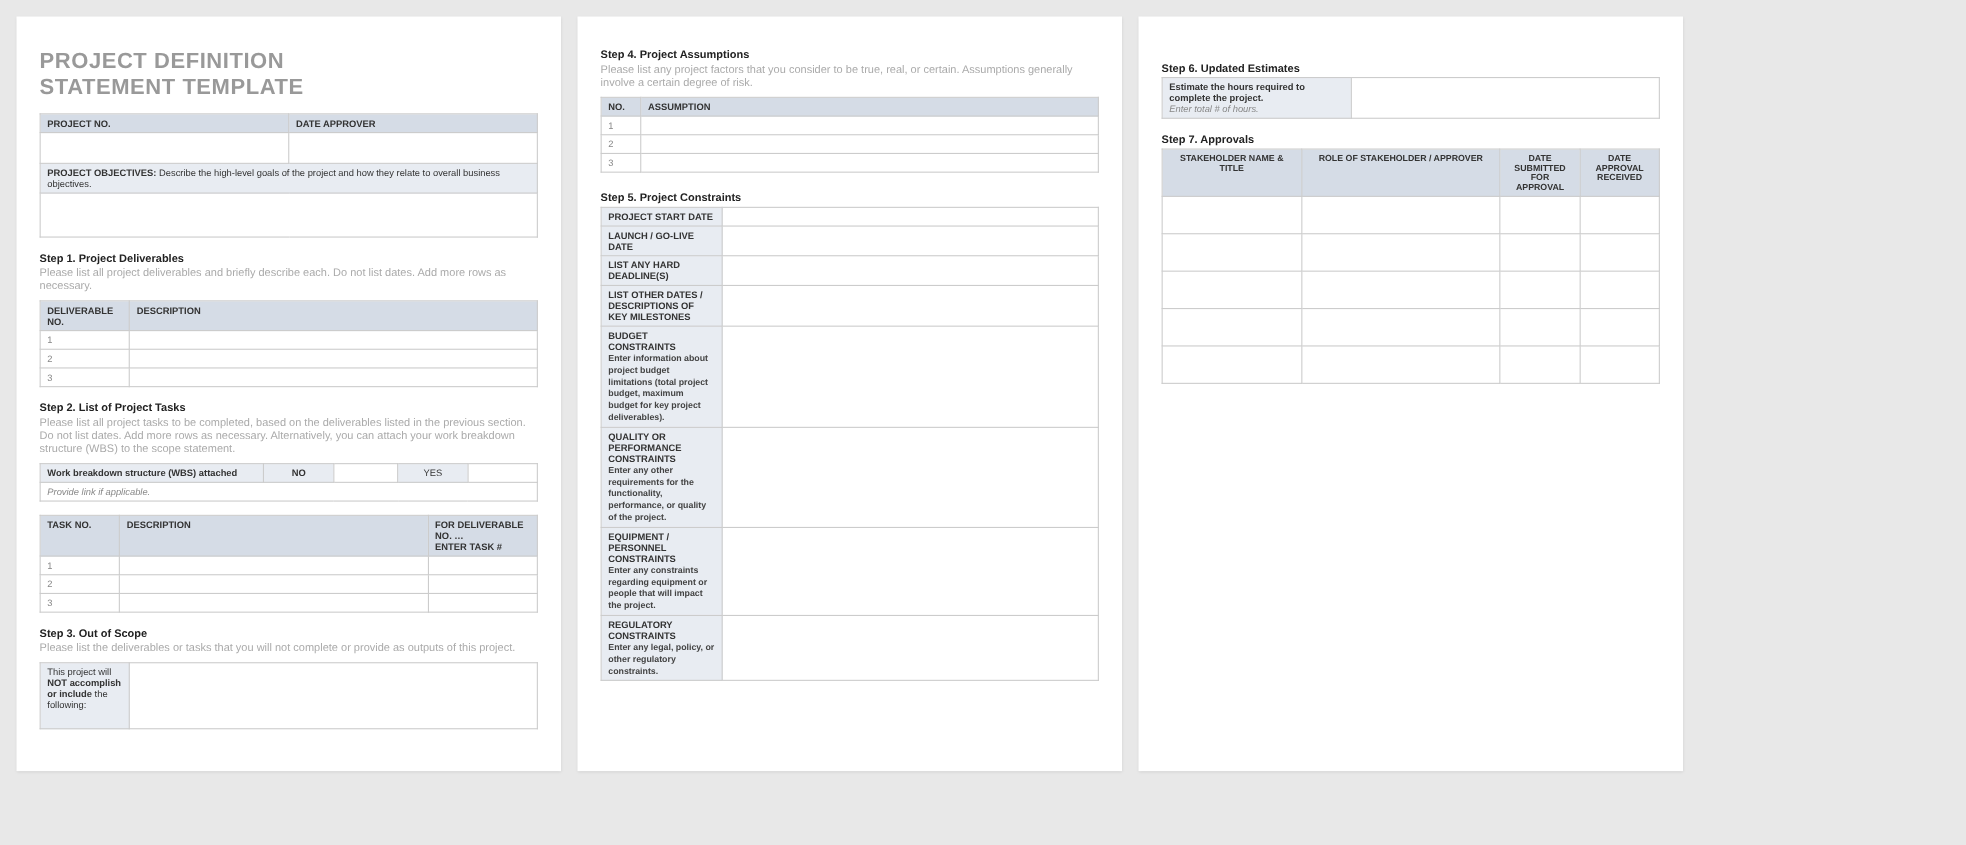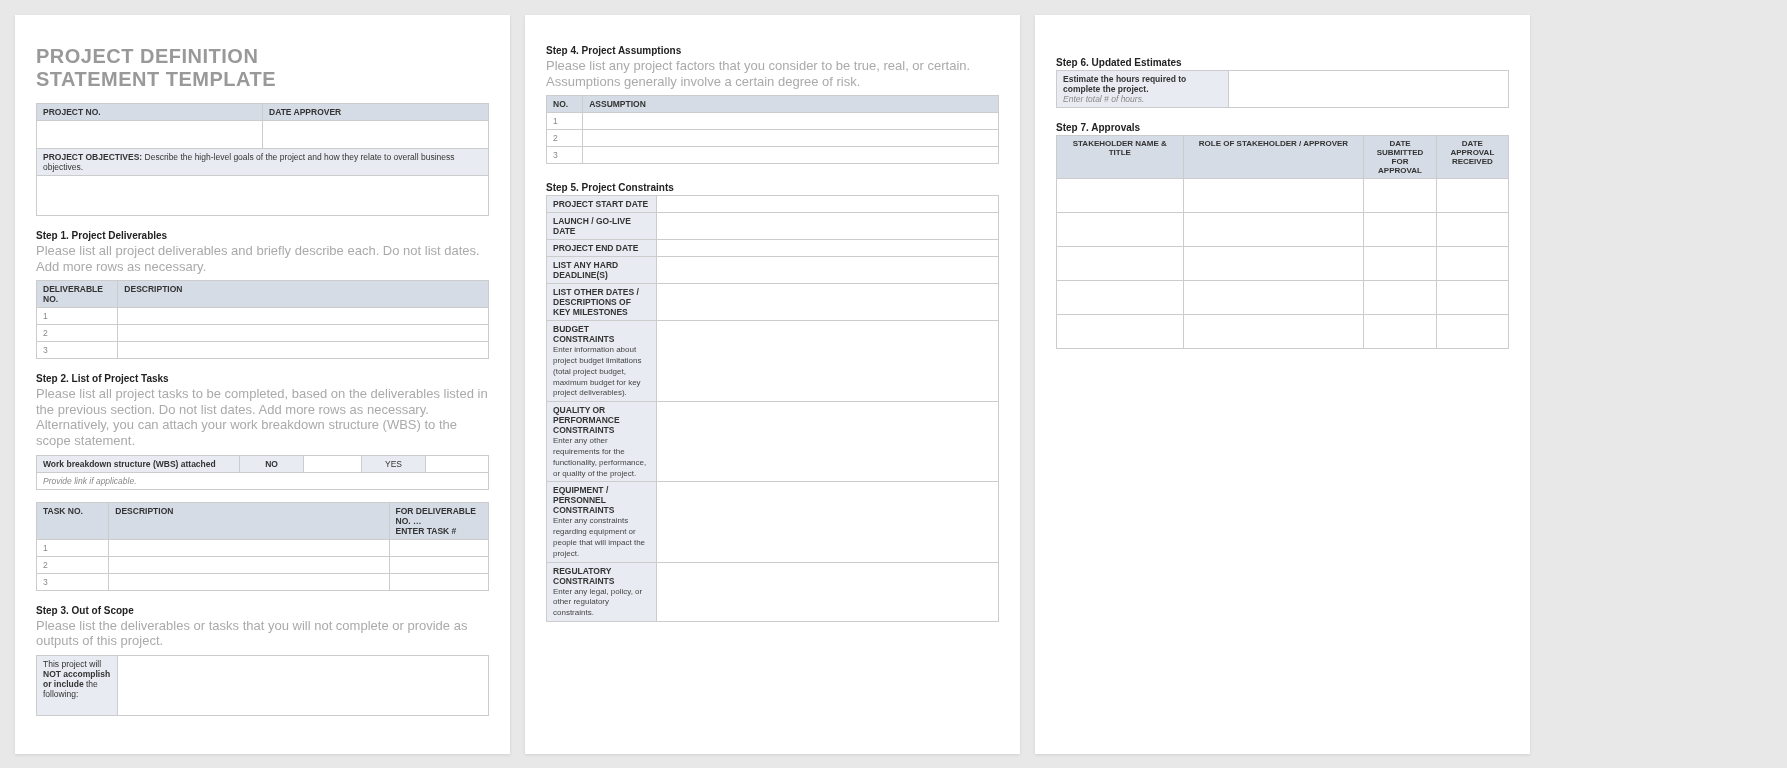--- a/index.html
+++ b/index.html
@@ -33,21 +33,21 @@
     margin-bottom: 12px;
   }
   .step-heading {
     font-weight: bold;
     font-size: 10px;
     color: #222;
     margin-top: 14px;
     margin-bottom: 2px;
   }
   .step-desc {
-    font-size: 13px;
+    font-size: 10px;
     color: #aaa;
     margin-bottom: 6px;
     line-height: 1.2;
   }
   table {
     width: 100%;
     border-collapse: collapse;
     margin-bottom: 8px;
   }
   th, td {
@@ -74,21 +74,21 @@
     background: #e8ecf2;
     font-weight: normal;
   }
   .objectives-row td b { font-weight: bold; }
   .blank-row { height: 40px; }
   .tall-row { height: 60px; }
   .med-row { height: 28px; }
   .row-h { height: 14px; }
   .small-num { color: #888; }
   .desc-sub {
-    font-weight: normal;
+    font-weight: bold;
     font-size: 8px;
     color: #444;
     line-height: 1.1;
     text-align: center;
   }
   .constraints-label { width: 110px; }
   .approvals th { font-size: 8px; text-align: center; }
   .approvals td { height: 34px; }
   .wbs-table td { text-align: left; }
   .wbs-center { text-align: center !important; }
@@ -239,24 +239,20 @@
       <tbody>
           <tr>
             <td class="label-cell constraints-label">PROJECT START DATE</td>
             <td></td>
           </tr>
       <tr>
             <td class="label-cell constraints-label">LAUNCH / GO-LIVE DATE</td>
             <td></td>
           </tr>
       <tr>
-            <td class="label-cell constraints-label">PROJECT END DATE</td>
-            <td></td>
-          </tr>
-      <tr>
             <td class="label-cell constraints-label">LIST ANY HARD DEADLINE(S)</td>
             <td></td>
           </tr>
       <tr>
             <td class="label-cell constraints-label">LIST OTHER DATES / DESCRIPTIONS OF KEY MILESTONES</td>
             <td></td>
           </tr>
       <tr>
         <td class="label-cell-light constraints-label">
           <b>BUDGET CONSTRAINTS</b><br>

